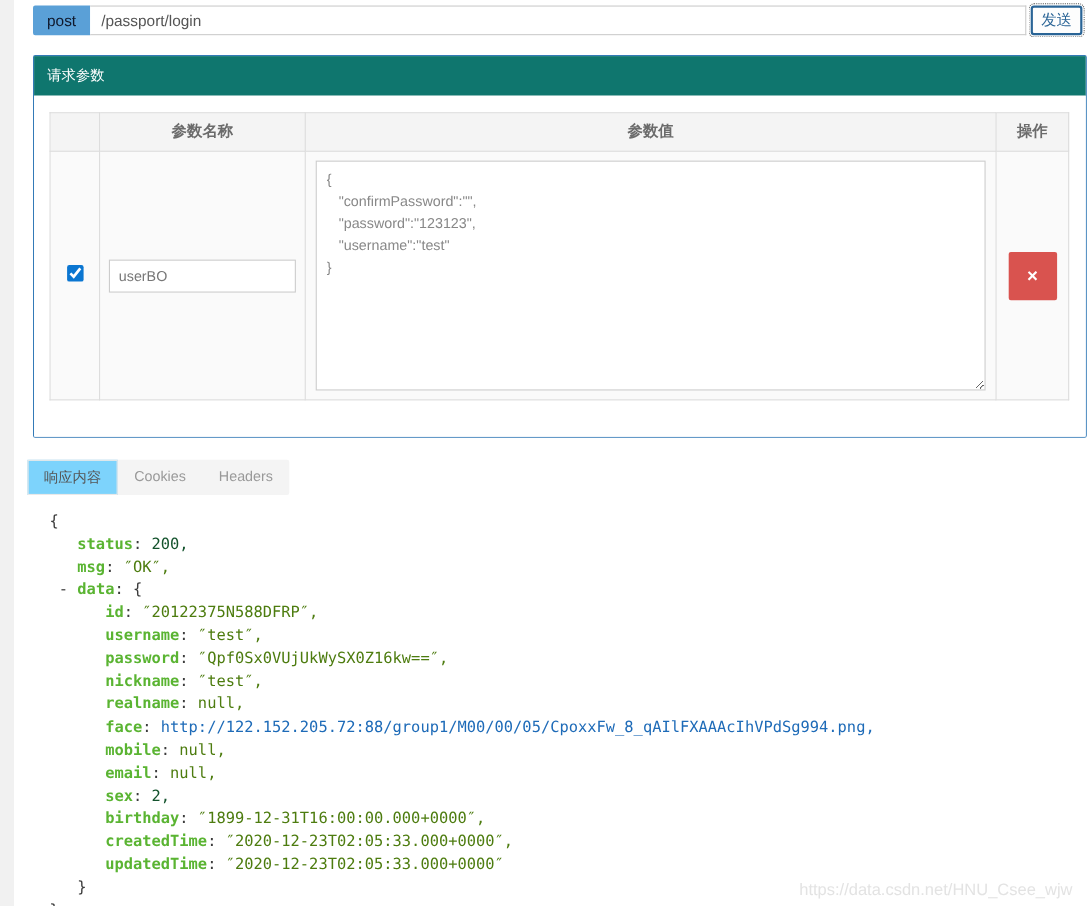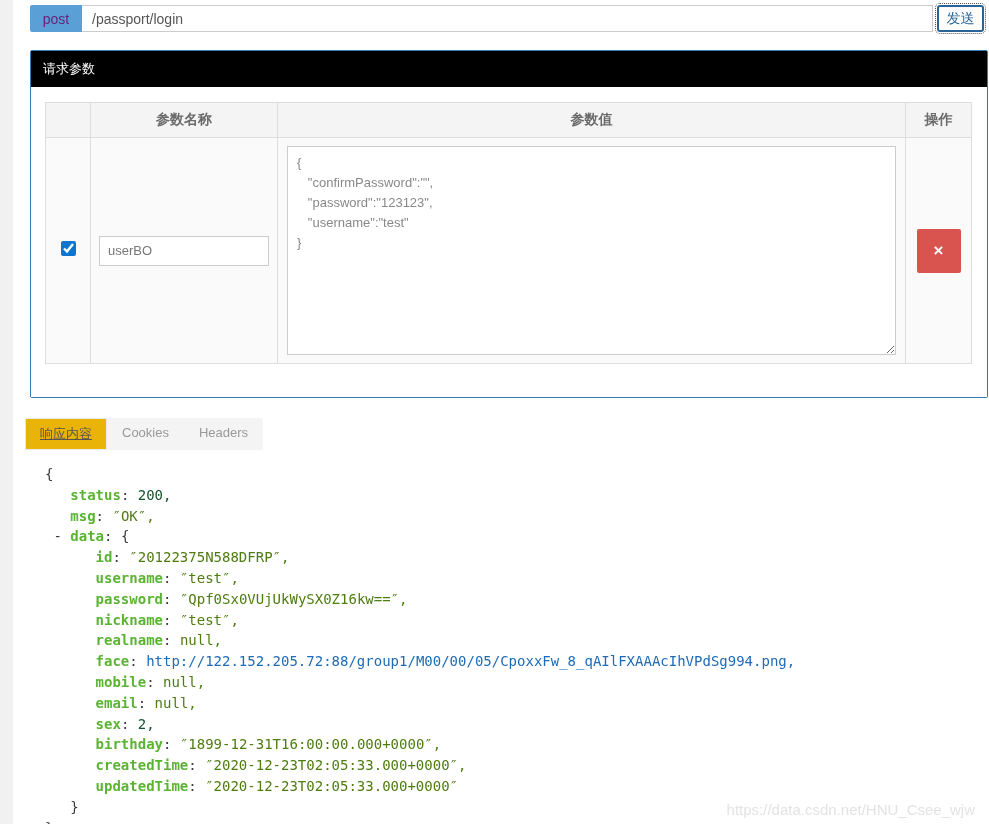--- a/index.html
+++ b/index.html
@@ -5,31 +5,31 @@
   * { margin: 0; padding: 0; box-sizing: border-box; }
   html, body { width: 989px; height: 824px; overflow: hidden; background: #fff;
     font-family: "Liberation Sans", sans-serif; }
   .left-strip { position: fixed; left: 0; top: 0; width: 13px; height: 100%;
     background: #f1f1f1; }
   .page { position: relative; margin-left: 30px; margin-right: 1px; padding-top: 5px;
     height: 824px; }
 
   
   .toolbar { display: flex; align-items: stretch; height: 27px; margin-right: 4px; }
-  .method-tag { width: 52px; background: #5aa0d7; color: #701a75; font-size: 14px;
+  .method-tag { width: 52px; background: #5aa0d7; color: #0f172a; font-size: 14px;
     display: flex; align-items: center; justify-content: center; border-radius: 2px 0 0 2px; }
   .url-input { flex: 1; border: 1px solid #ccc; border-left: none; color: #555;
     font-size: 14px; padding: 0 10px; font-family: "Liberation Sans", sans-serif; outline: none; }
   .send-btn { width: 47px; margin-left: 4px; background: #fdfdfd; border: 2px solid #2a6496;
     color: #2a6496; font-size: 14px; border-radius: 3px; cursor: pointer;
     outline: 1px dotted #555; outline-offset: 1px; font-family: Liberation Mono, monospace; }
 
   
   .panel { margin-top: 18px; border: 1px solid #337ab7; border-radius: 2px; }
-  .panel-heading { background: #000000; color: #fff; font-size: 13px;
+  .panel-heading { background: #0f766e; color: #fff; font-size: 13px;
     padding: 9px 12px; }
   .panel-body { background: #fff; padding: 15px 15px 33px 14px; }
 
   table.param-table { width: 100%; border-collapse: collapse; padding-left: 32px; }
   .param-table th, .param-table td { border: 1px solid #ddd; }
   .param-table th { background: #f4f4f4; color: #6b6b6b; font-size: 14px;
     font-weight: bold; height: 35px; text-align: center; }
   .param-table td { background: #fafafa; text-align: center; vertical-align: middle;
     height: 225px; }
   .col-check { width: 45px; }
@@ -44,21 +44,21 @@
     color: #888; font-size: 13px; line-height: 20px; padding: 6px 9px; resize: vertical;
     font-family: "Liberation Sans", sans-serif; outline: none; display: block; }
   .delete-btn { width: 44px; height: 44px; background: #d9534f; border: none; color: #fff;
     font-size: 17px; font-weight: bold; border-radius: 2px; cursor: pointer; }
 
   
   .tabs { display: inline-flex; margin-top: 20px; margin-left: -5px;
     background: #f4f4f4; border-radius: 2px; }
   .tab { padding: 6px 14px; font-size: 13px; color: #999; cursor: pointer;
     border: 1px solid transparent; }
-  .tab.active { background: #eab308; color: #555; border-color: #e9e9e9; text-decoration: underline; }
+  .tab.active { background: #7dd3fc; color: #555; border-color: #e9e9e9; }
 
   
   .json-view { padding: 14px 0 0 15px; font-family: "DejaVu Sans Mono", monospace;
     font-size: 14px; line-height: 20.8px; white-space: pre; }
   .seg-p { color: #3c3c3c; }
   .seg-k { color: #5ab432; font-weight: bold; }
   .seg-n { color: #14532d; }
   .seg-x { color: #4d7c0f; }
   .seg-s { color: #4d7c0f; }
   .seg-l { color: #1e6bb8; cursor: pointer; }

